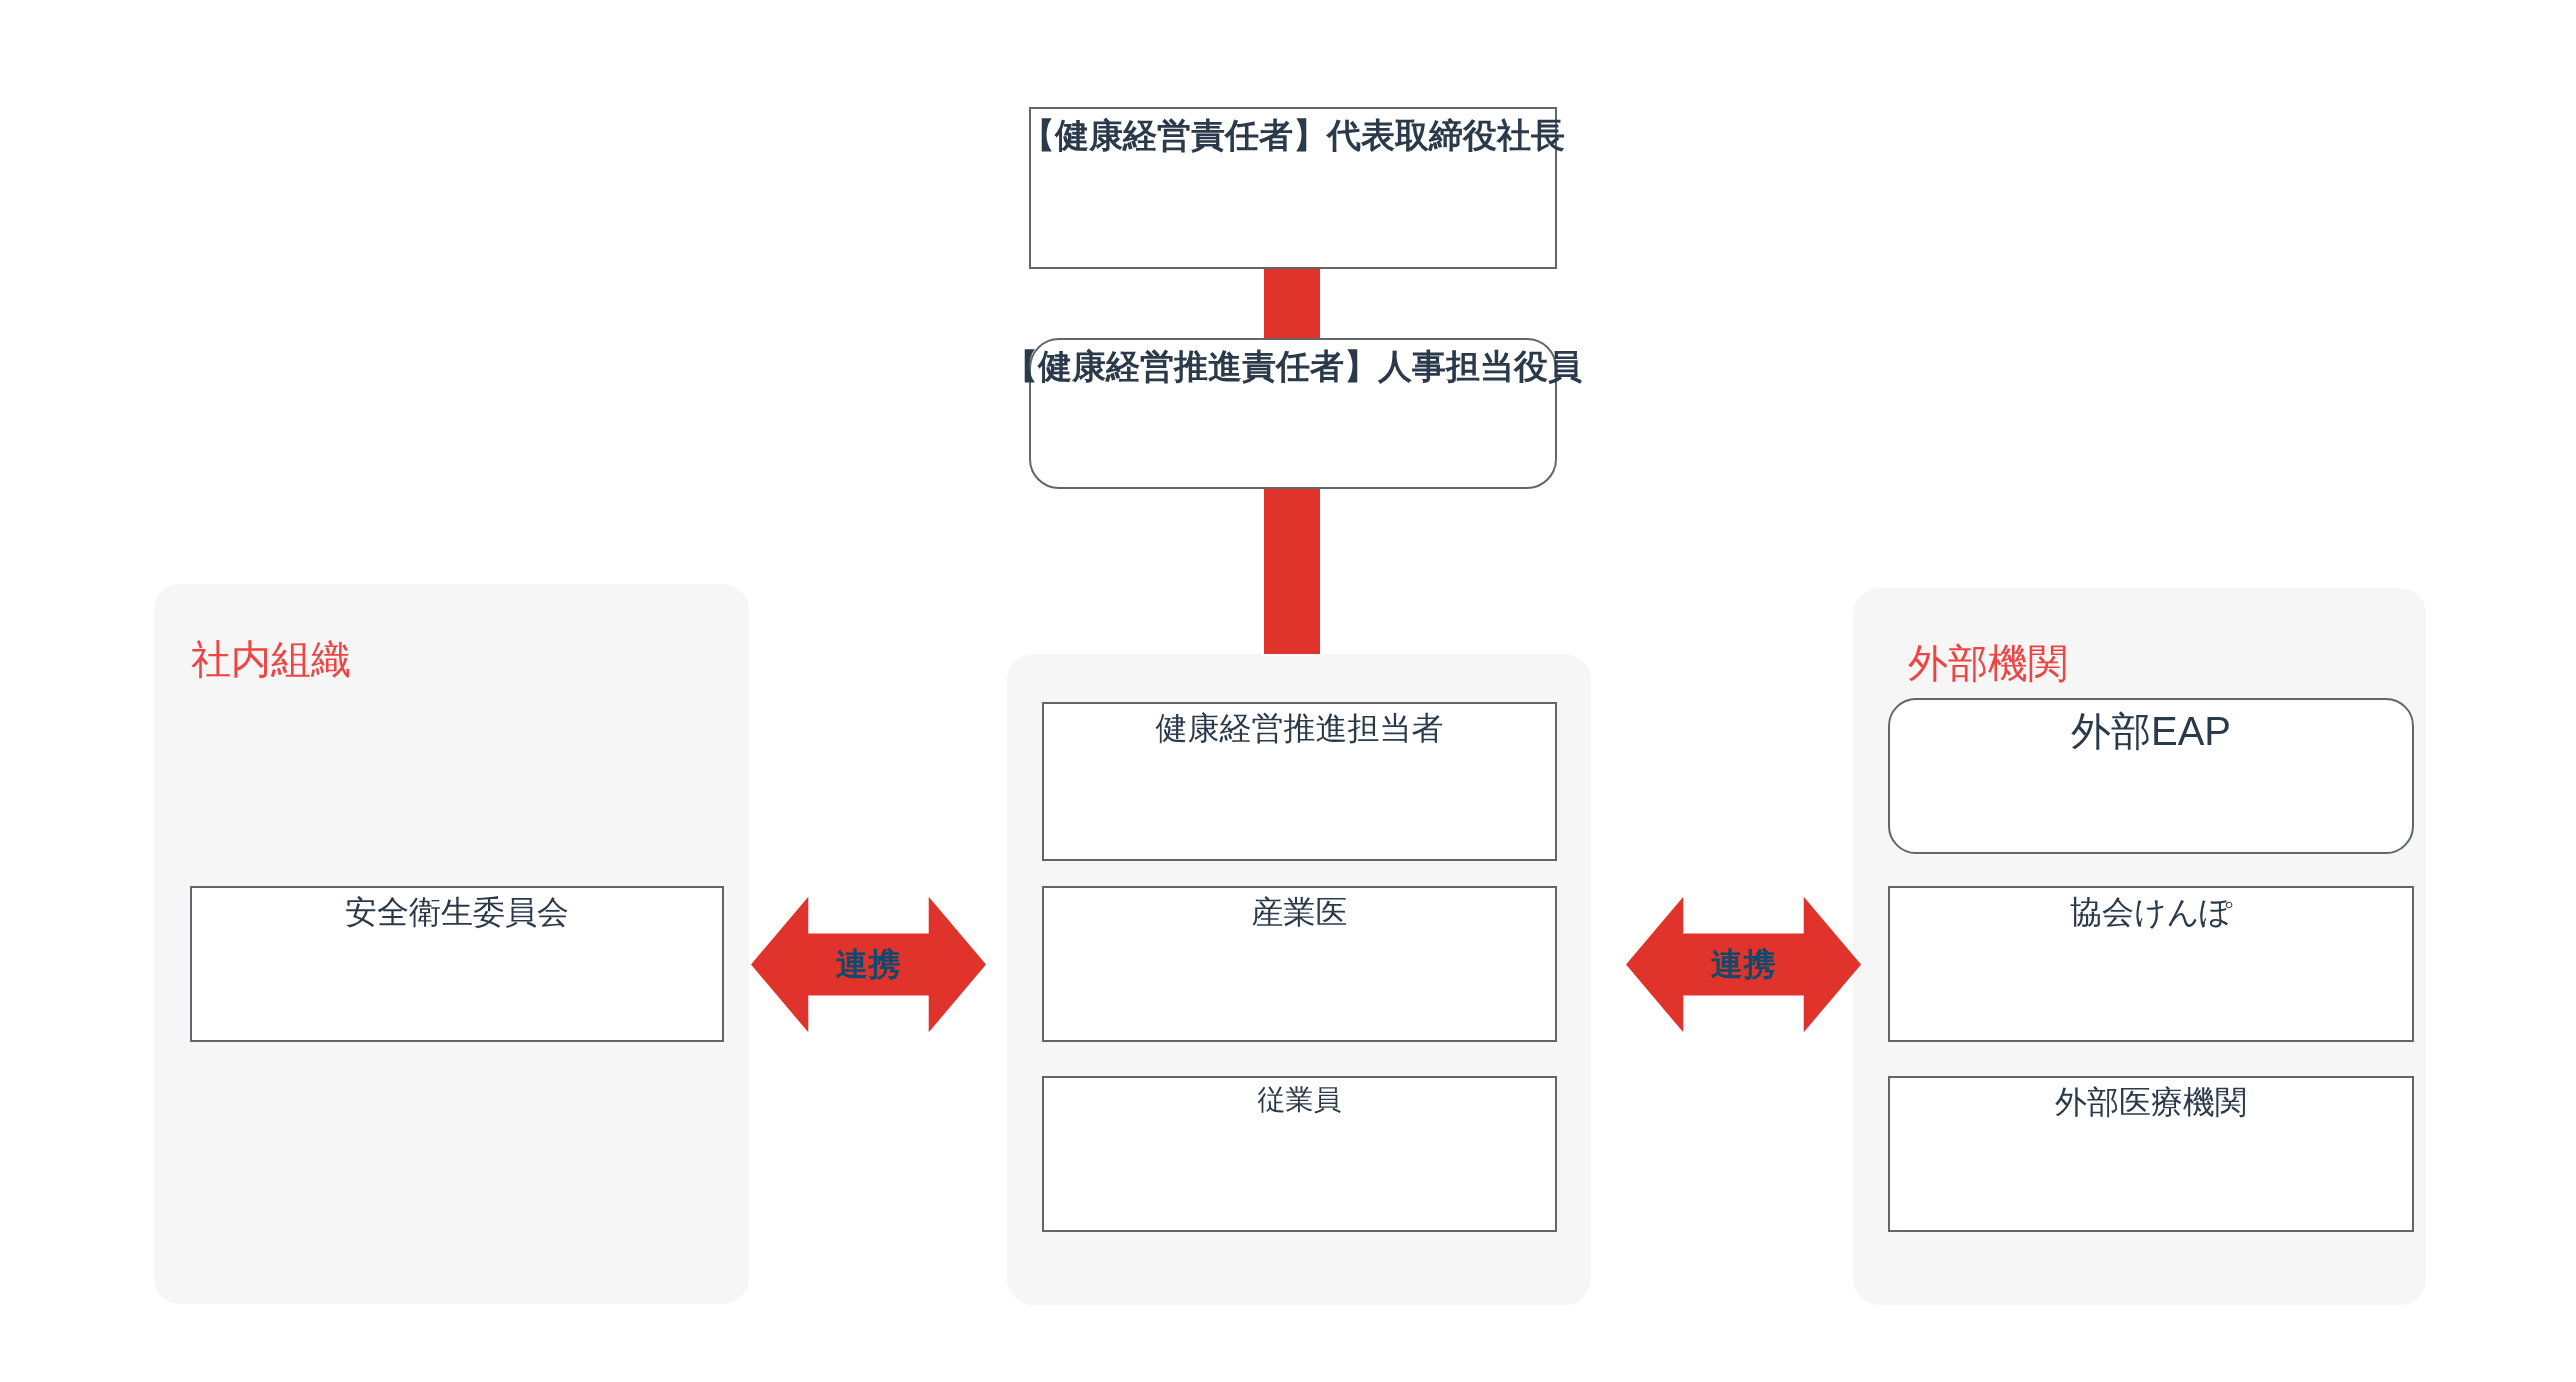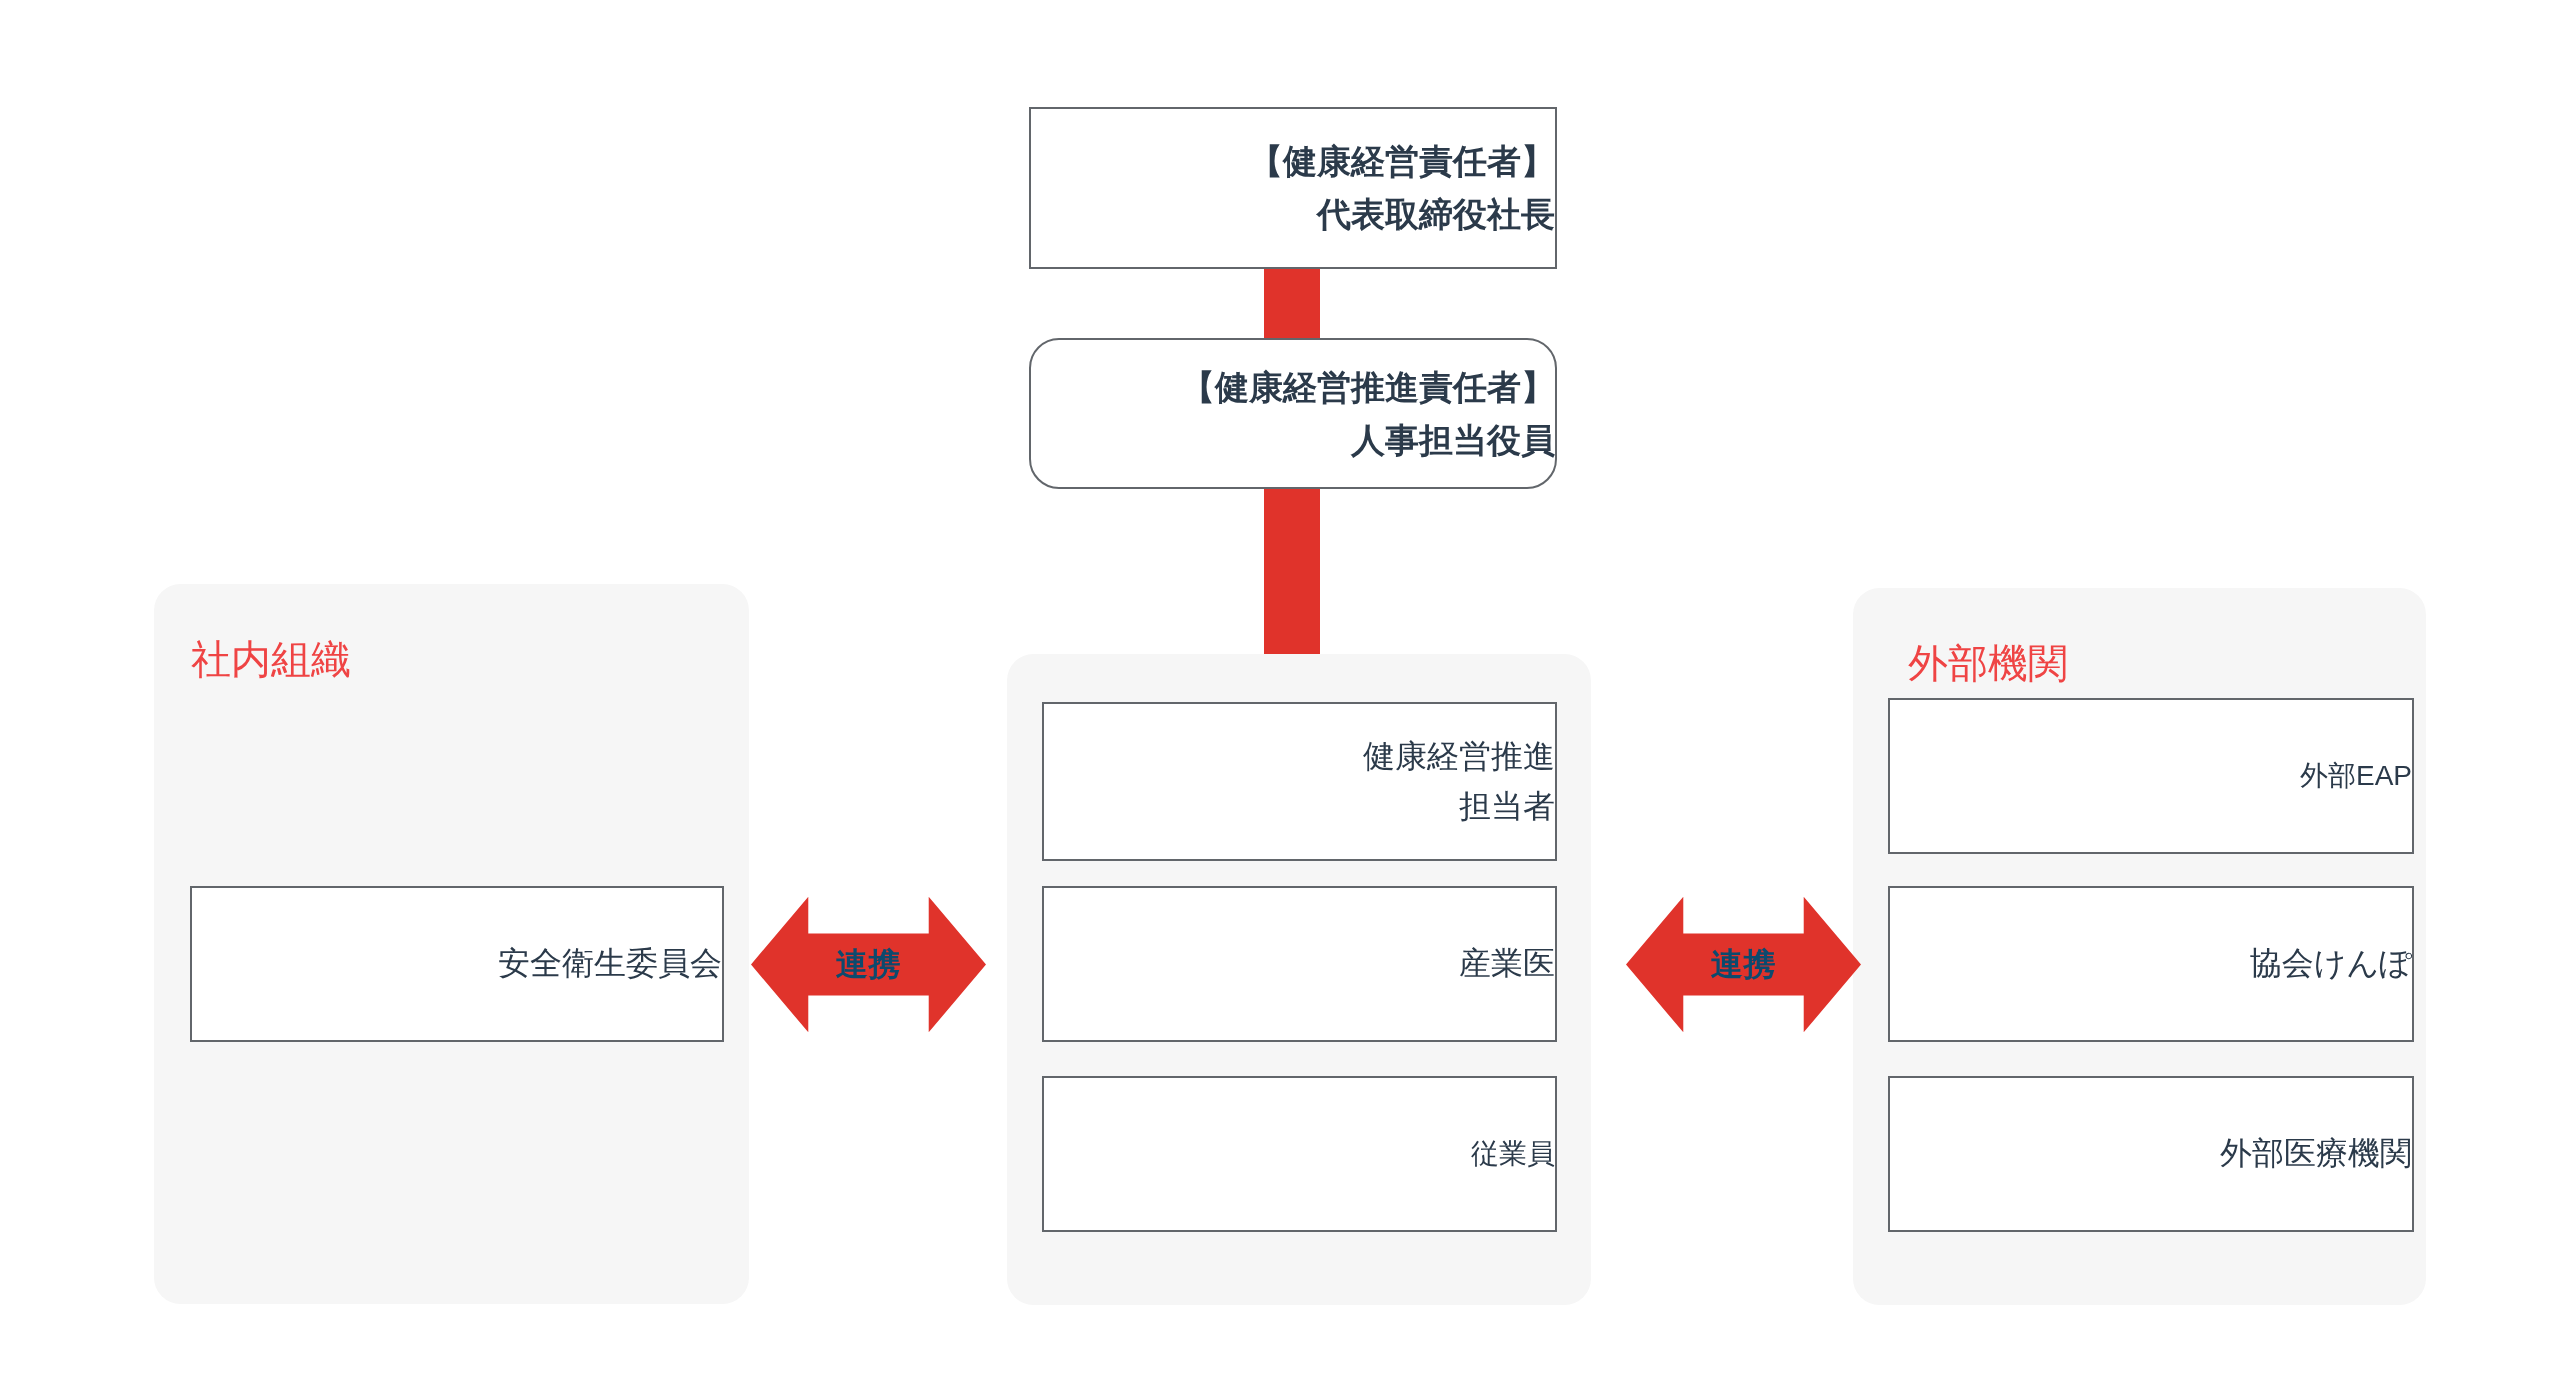--- a/index.html
+++ b/index.html
@@ -16,22 +16,22 @@
     overflow: hidden;
   }
 
   
   .node-box {
     position: absolute;
     box-sizing: border-box;
     background: #ffffff;
     border: 2.2px solid #62666b;
     display: flex;
-    flex-direction: column;
-    align-items: flex-end;
+    flex-direction: row;
+    align-items: flex-start;
     justify-content: center;
     text-align: center;
     color: #2b3a4a;
     line-height: 1.55;
     z-index: 3;
   }
   .node-box .line {
     display: block;
     white-space: nowrap;
   }
@@ -74,21 +74,21 @@
 
   
   #box-safety-committee { left: 190px; top: 886px; width: 534px; height: 156px; font-size: 32px; }
 
   
   #box-promo-staff { left: 1042px; top: 702px;  width: 515px; height: 159px; font-size: 32px; }
   #box-doctor      { left: 1042px; top: 886px; width: 515px; height: 156px; font-size: 32px; }
   #box-employee    { left: 1042px; top: 1076px; width: 515px; height: 156px; font-size: 28px; }
 
   
-  #box-eap        { left: 1888px; top: 698px;  width: 526px; height: 156px; font-size: 28px; }
+  #box-eap        { left: 1888px; top: 698px;  width: 526px; height: 156px; font-size: 40px; border-radius: 28px; }
   #box-kenpo      { left: 1888px; top: 886px; width: 526px; height: 156px; font-size: 32px; }
   #box-clinic     { left: 1888px; top: 1076px; width: 526px; height: 156px; font-size: 32px; }
 
   
   .link-arrow {
     position: absolute;
     width: 235px;
     height: 171px;
     z-index: 5;
   }

